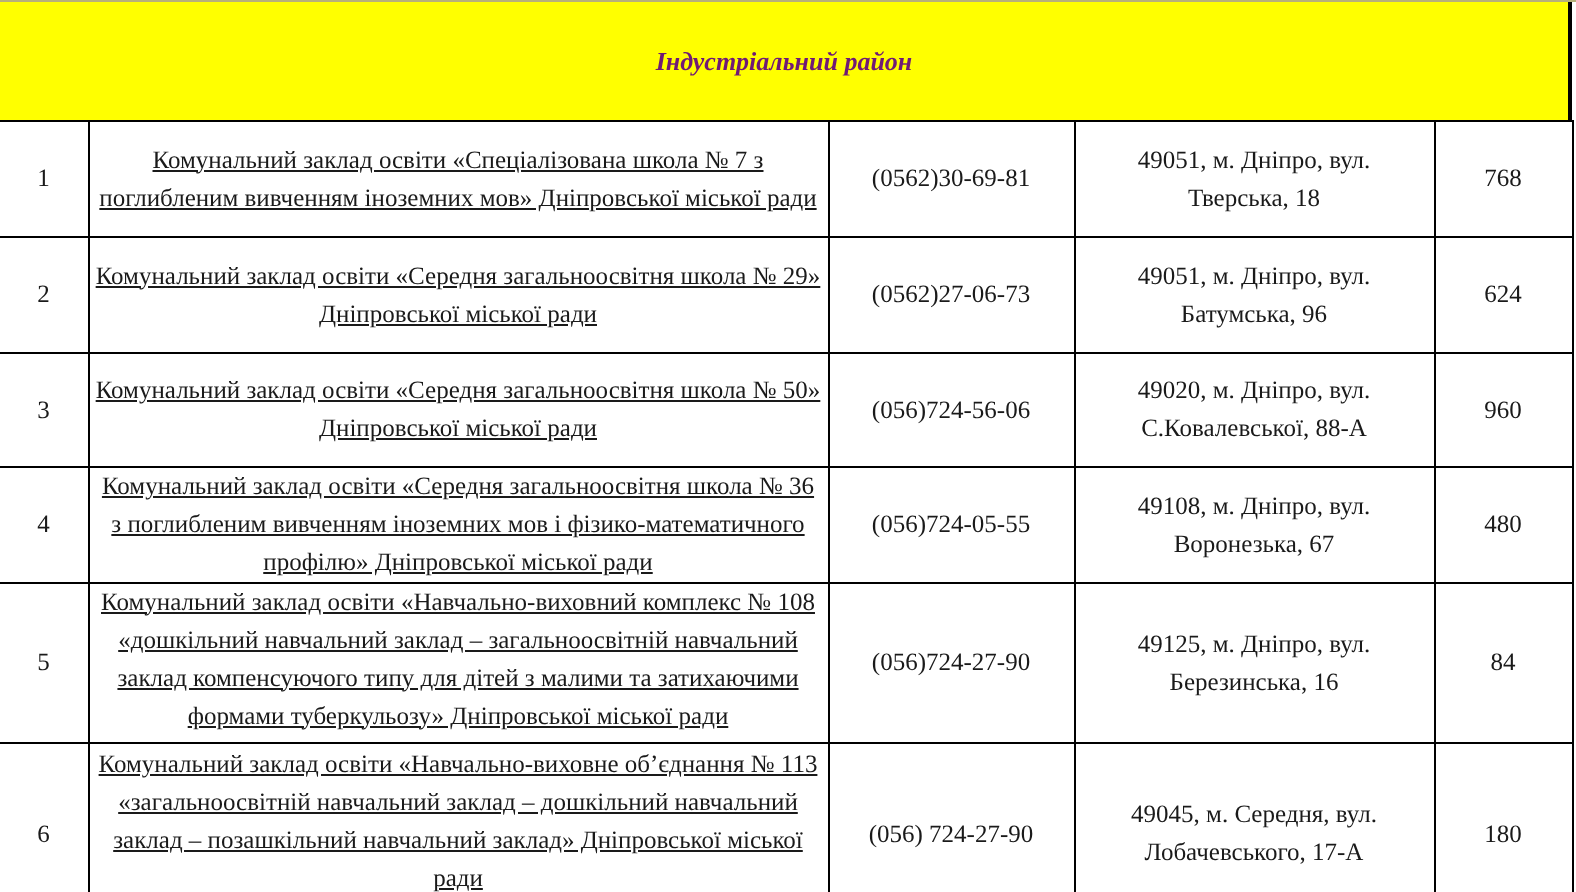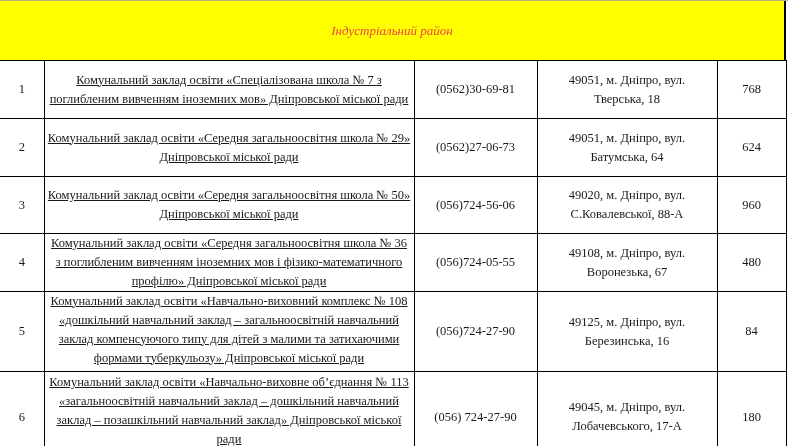--- a/index.html
+++ b/index.html
@@ -3,21 +3,21 @@
   <meta charset="utf-8">
   <style>
     html, body { margin: 0; padding: 0; background: #ffffff; }
     body { width: 788px; height: 446px; overflow: hidden; position: relative;
            font-family: "Liberation Serif", "DejaVu Serif", serif; color: #1a1a1a; }
     .page { position: absolute; left: 0; top: 0; width: 788px; height: 446px; }
     .top-line { position: absolute; left: 0; top: 0; width: 788px; height: 1px; background: #b7b07a; }
     .district-header { position: absolute; left: 0; top: 1px; width: 784px; height: 59px;
                        background: #ffff00; border-right: 2px solid #000; display: flex;
                        align-items: center; justify-content: center; }
-    .district-title { font-style: italic; font-weight: normal; font-size: 13px; color: #ef4444;
+    .district-title { font-style: italic; font-weight: bold; font-size: 13px; color: #701a75;
                       position: relative; left: 0; top: 0; }
     table { position: absolute; left: 0; top: 60px; border-collapse: collapse; table-layout: fixed; width: 786px; }
     td { border: 1.5px solid #000; text-align: center; vertical-align: middle; font-size: 12.5px;
          line-height: 19px; padding: 0 3px; overflow: hidden; }
     td.num { border-left: none; }
     tr.r1 td { height: 57px; }
     tr.r2 td { height: 57px; }
     tr.r3 td { height: 56px; }
     tr.r4 td { height: 57px; }
     tr.r5 td { height: 79px; }
@@ -53,21 +53,21 @@
         <td>(0562)30-69-81</td>
         <td><span>49051, м. Дніпро, вул.</span><br><span>Тверська, 18</span></td>
         <td>768</td>
       </tr>
       <tr class="r2">
         <td class="num">2</td>
         <td>
             <span class="name">Комунальний заклад освіти «Середня загальноосвітня школа № 29» Дніпровської міської ради</span>
           </td>
         <td>(0562)27-06-73</td>
-        <td><span>49051, м. Дніпро, вул.</span><br><span>Батумська, 64</span></td>
+        <td><span>49051, м. Дніпро, вул.</span><br><span>Батумська, 96</span></td>
         <td>624</td>
       </tr>
       <tr class="r3">
         <td class="num">3</td>
         <td>
             <span class="name">Комунальний заклад освіти «Середня загальноосвітня школа № 50» Дніпровської міської ради</span>
           </td>
         <td>(056)724-56-06</td>
         <td><span>49020, м. Дніпро, вул.</span><br><span>С.Ковалевської, 88-А</span></td>
         <td>960</td>
@@ -89,18 +89,18 @@
         <td>(056)724-27-90</td>
         <td><span>49125, м. Дніпро, вул.</span><br><span>Березинська, 16</span></td>
         <td>84</td>
       </tr>
       <tr class="r6">
         <td class="num pad">6</td>
         <td>
             <span class="name">Комунальний заклад освіти «Навчально-виховне об’єднання № 113 «загальноосвітній навчальний заклад – дошкільний навчальний заклад – позашкільний навчальний заклад» Дніпровської міської ради</span>
           </td>
         <td class="pad">(056) 724-27-90</td>
-        <td class="pad"><span>49045, м. Дніпро, вул.</span><br><span>Лобачевського, 17-А</span></td>
+        <td class="pad"><span>49045, м. Середня, вул.</span><br><span>Лобачевського, 17-А</span></td>
         <td class="pad">180</td>
       </tr>
     </tbody>
   </table>
 </div>
 
 </body></html>

